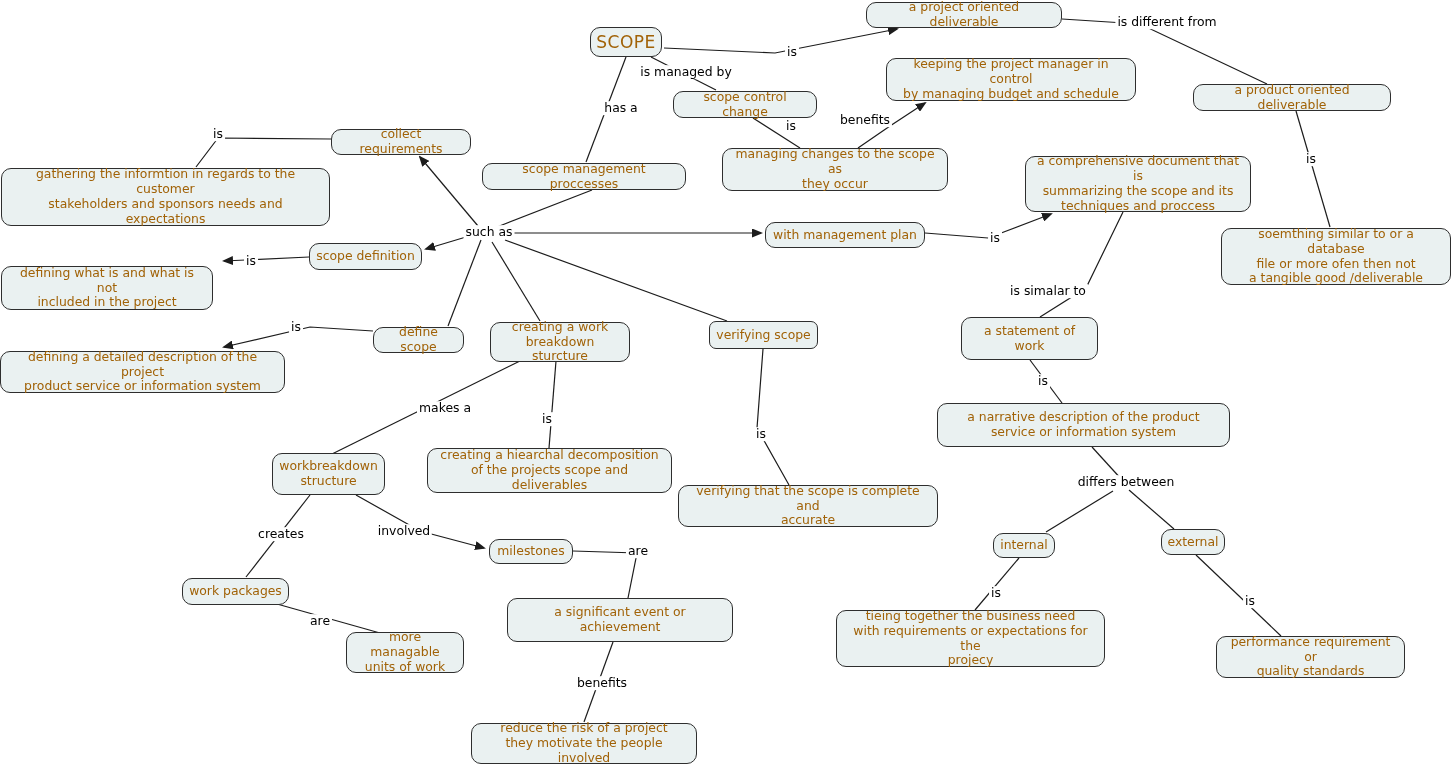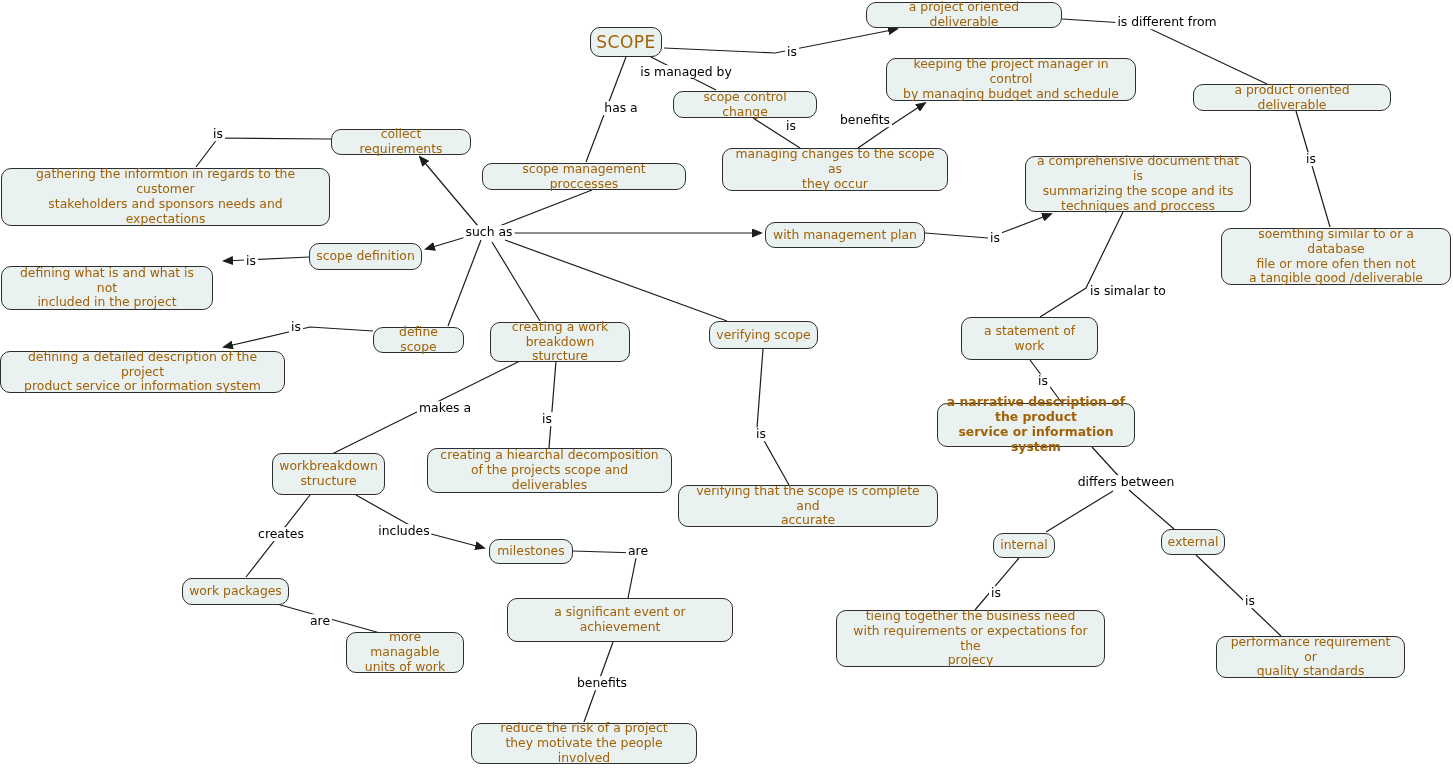--- a/index.html
+++ b/index.html
@@ -125,23 +125,23 @@
 a tangible good /deliverable</div>
       <div class="node" style="left: 309px; top: 243px; width: 113px; height: 27px;">scope definition</div>
       <div class="node" style="left: 1px; top: 239px; width: 212px; height: 44px; margin-top: 27px;">defining what is and what is not
 included in the project</div>
       <div class="node" style="left: 765px; top: 222px; width: 160px; height: 26px;">with management plan</div>
       <div class="node" style="left: 373px; top: 327px; width: 91px; height: 26px;">define scope</div>
       <div class="node" style="left: 0px; top: 351px; width: 285px; height: 42px;">defining a detailed description of the project
 product service or information system</div>
       <div class="node" style="left: 490px; top: 322px; width: 140px; height: 40px; text-align: center;">creating a work
 breakdown sturcture</div>
-      <div class="node" style="left: 709px; top: 321px; width: 109px; height: 28px;">verifying scope</div>
+      <div class="node" style="left: 709px; top: 321px; width: 109px; height: 28px; border-radius: 7px;">verifying scope</div>
       <div class="node" style="left: 961px; top: 317px; width: 137px; height: 43px;">a statement of work</div>
-      <div class="node" style="left: 937px; top: 403px; width: 198px; height: 44px; font-weight: bold;">a narrative description of the product
+      <div class="node" style="left: 937px; top: 403px; width: 293px; height: 44px;">a narrative description of the product
 service or information system</div>
       <div class="node" style="left: 272px; top: 453px; width: 113px; height: 42px;">workbreakdown
 structure</div>
       <div class="node" style="left: 427px; top: 448px; width: 245px; height: 45px;">creating a hiearchal decomposition
 of the projects scope and deliverables</div>
       <div class="node" style="left: 678px; top: 485px; width: 260px; height: 42px;">verifying that the scope is complete and
 accurate</div>
       <div class="node" style="left: 489px; top: 539px; width: 84px; height: 25px;">milestones</div>
       <div class="node" style="left: 182px; top: 578px; width: 107px; height: 27px;">work packages</div>
       <div class="node" style="left: 346px; top: 632px; width: 118px; height: 41px;">more managable
@@ -162,28 +162,28 @@
       <div class="edge-label" style="left: 1167px; top: 22px;">is different from</div>
       <div class="edge-label" style="left: 686px; top: 72px;">is managed by</div>
       <div class="edge-label" style="left: 621px; top: 108px;">has a</div>
       <div class="edge-label" style="left: 865px; top: 120px;">benefits</div>
       <div class="edge-label" style="left: 791px; top: 126px;">is</div>
       <div class="edge-label" style="left: 218px; top: 134px;">is</div>
       <div class="edge-label" style="left: 489px; top: 232px;">such as</div>
       <div class="edge-label" style="left: 251px; top: 261px;">is</div>
       <div class="edge-label" style="left: 995px; top: 238px;">is</div>
       <div class="edge-label" style="left: 1311px; top: 159px;">is</div>
-      <div class="edge-label" style="left: 1128px; top: 291px;">is simalar to</div>
+      <div class="edge-label" style="left: 1048px; top: 291px;">is simalar to</div>
       <div class="edge-label" style="left: 296px; top: 327px;">is</div>
       <div class="edge-label" style="left: 445px; top: 408px;">makes a</div>
       <div class="edge-label" style="left: 547px; top: 419px;">is</div>
       <div class="edge-label" style="left: 761px; top: 434px;">is</div>
       <div class="edge-label" style="left: 1043px; top: 381px;">is</div>
       <div class="edge-label" style="left: 1126px; top: 482px;">differs between</div>
       <div class="edge-label" style="left: 281px; top: 534px;">creates</div>
-      <div class="edge-label" style="left: 404px; top: 531px;">includes</div>
+      <div class="edge-label" style="left: 404px; top: 531px;">involved</div>
       <div class="edge-label" style="left: 320px; top: 621px;">are</div>
       <div class="edge-label" style="left: 638px; top: 551px;">are</div>
       <div class="edge-label" style="left: 602px; top: 683px;">benefits</div>
       <div class="edge-label" style="left: 996px; top: 593px;">is</div>
       <div class="edge-label" style="left: 1250px; top: 601px;">is</div>
     </div>
 </div>
 
 </body></html>

